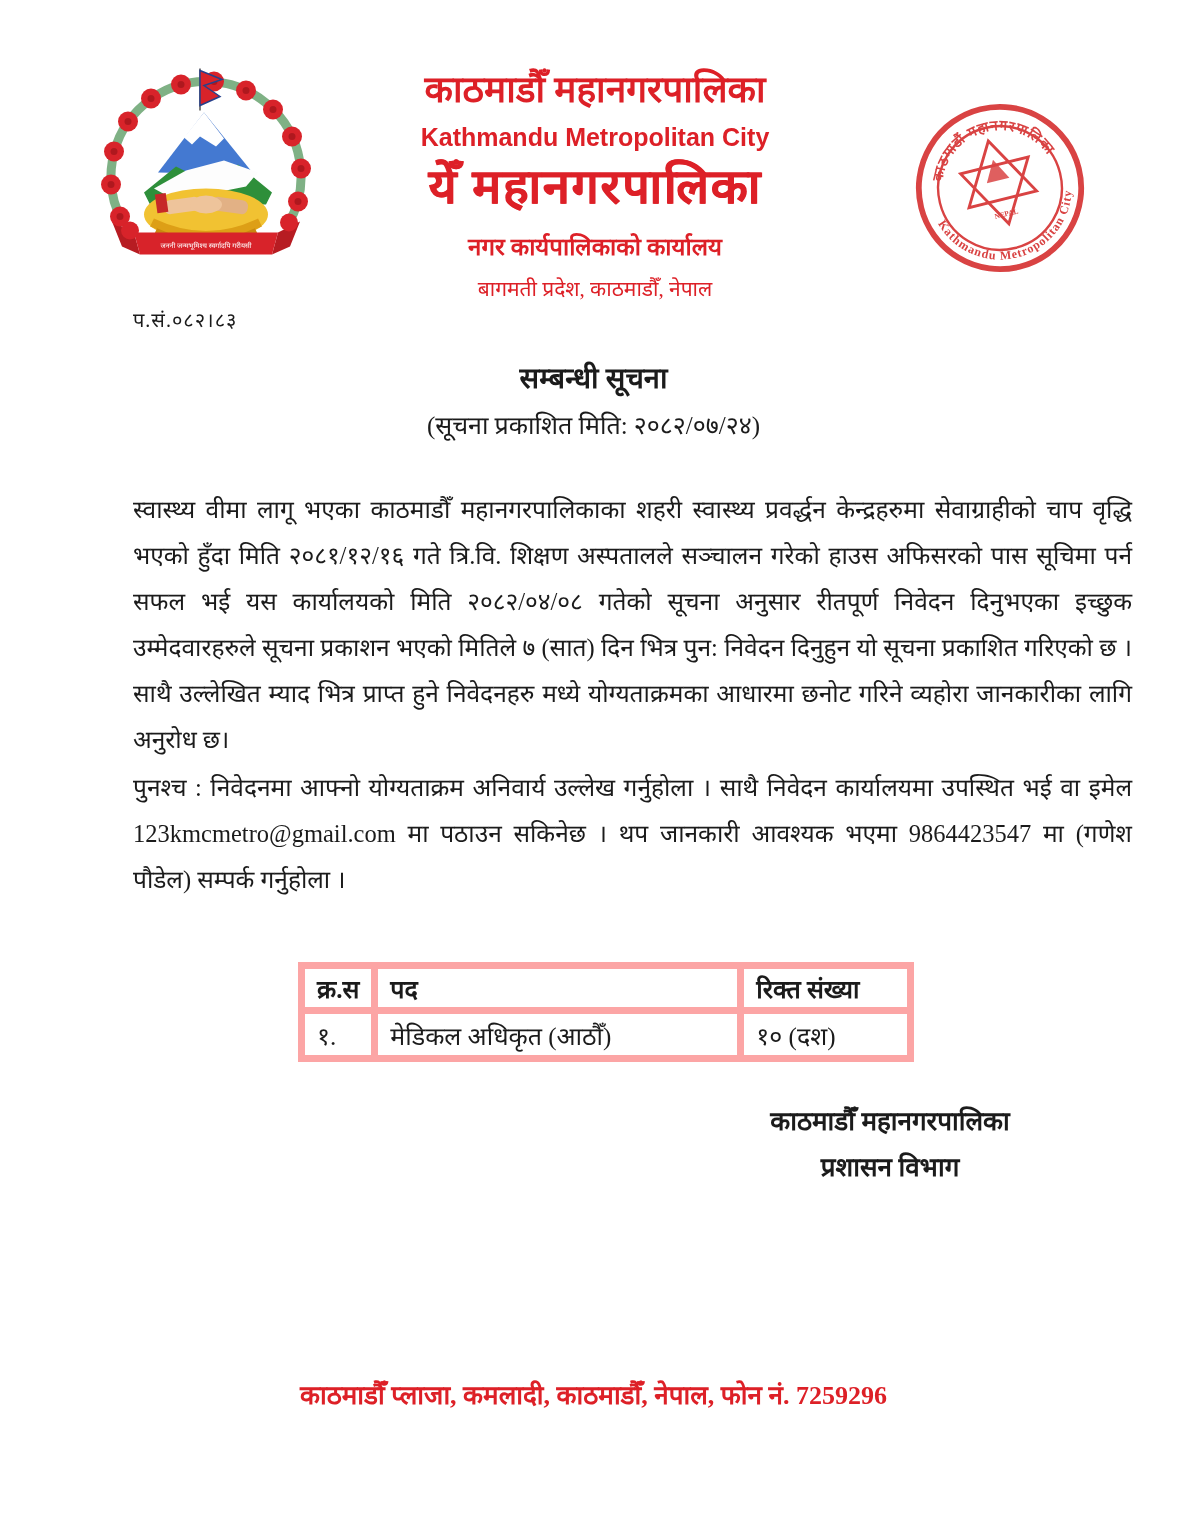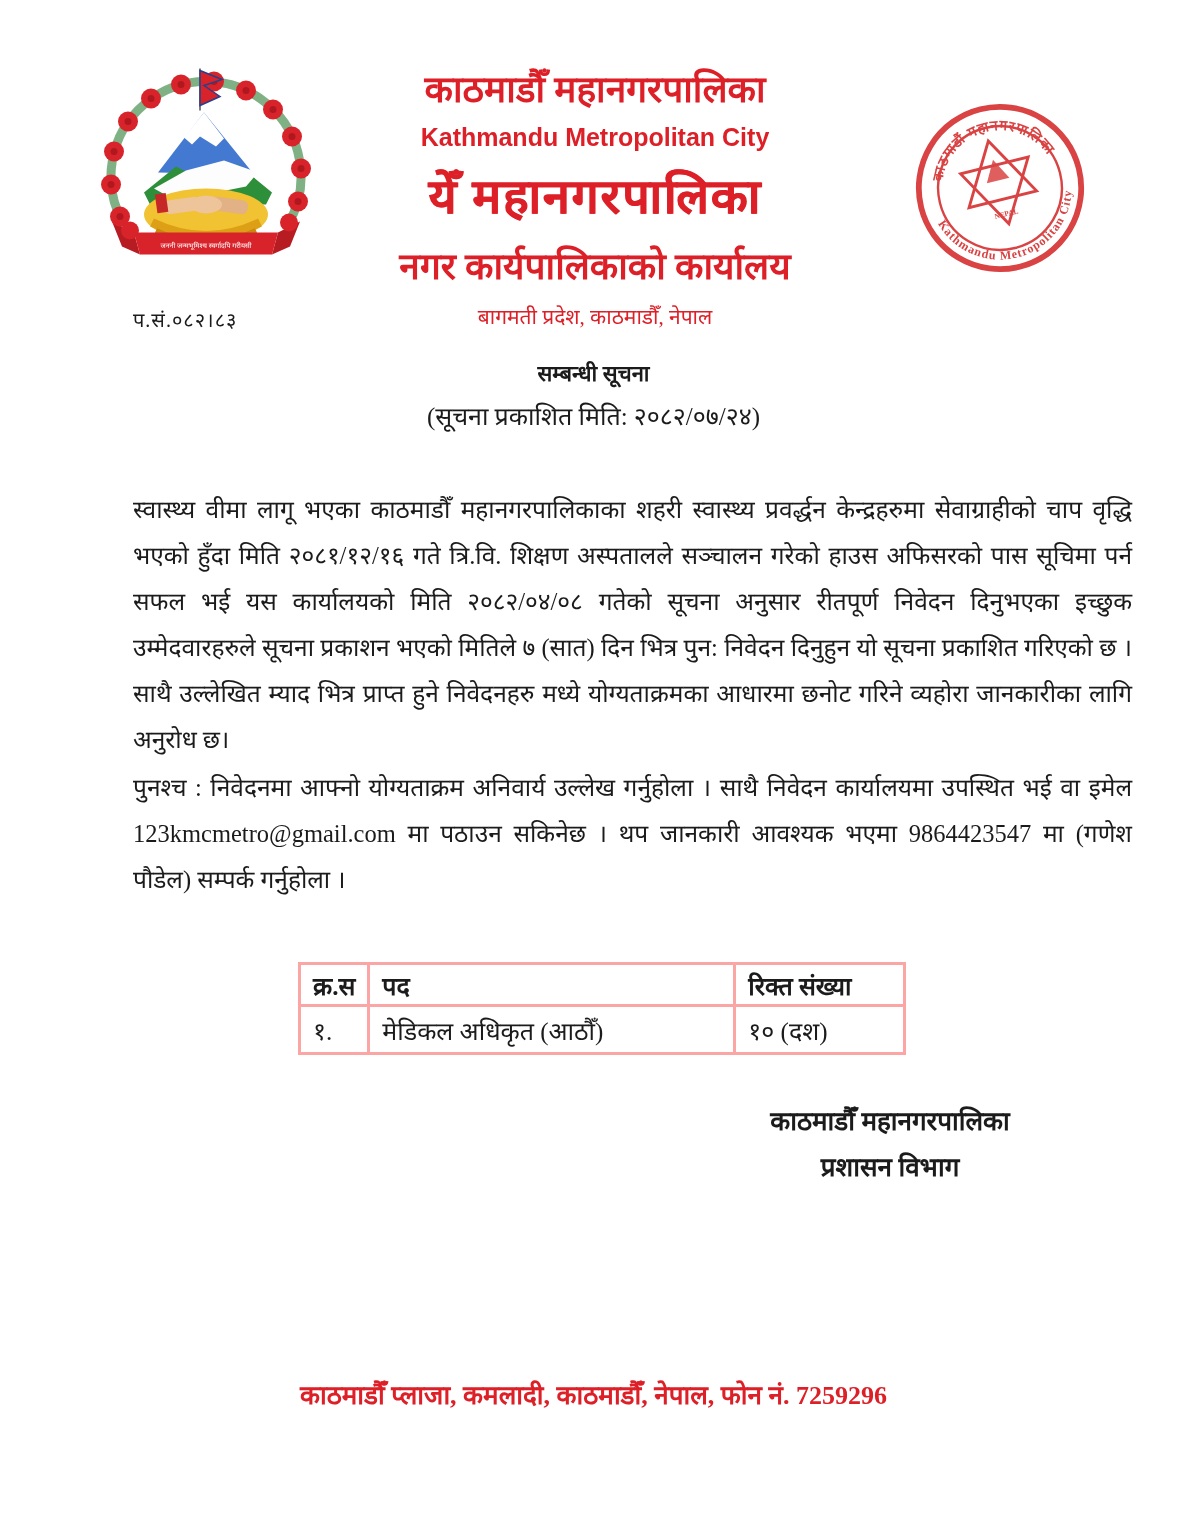--- a/index.html
+++ b/index.html
@@ -12,41 +12,41 @@
   html,body{background:#ffffff;}
   body{font-family:"Liberation Serif","DejaVu Serif",serif;color:var(--ink);}
   .page{position:relative;width:1187px;height:1536px;background:#ffffff;overflow:hidden;margin:0 auto;}
 
   
   .emblem{position:absolute;left:96px;top:64px;width:220px;height:226px;}
   .seal-wrap{position:absolute;left:913px;top:96px;width:174px;height:184px;transform:rotate(-14deg);}
   .head-center{position:absolute;left:293px;top:70px;width:604px;text-align:center;color:var(--red);}
   .np-title{font-size:37px;font-weight:bold;line-height:1.1;}
   .en-title{font-family:"Liberation Sans","DejaVu Sans",sans-serif;font-size:25px;font-weight:600;margin-top:12px;}
-  .ranjana{font-size:48px;font-weight:900;margin-top:10px;letter-spacing:2px;text-shadow:0.8px 0 currentColor;}
-  .office{font-size:37px;margin-top:12px;font-weight:600;}
+  .ranjana{font-size:48px;font-weight:900;letter-spacing:2px;text-shadow:0.8px 0 currentColor;}
+  .office{font-size:24px;margin-top:12px;font-weight:600;}
   .addr{font-size:21px;margin-top:12px;}
 
   .refno{position:absolute;left:133px;top:306px;font-size:20px;letter-spacing:1px;}
 
   .title-wrap{position:absolute;left:0;top:344px;width:100%;text-align:center;}
   .title-l1{font-size:29px;font-weight:bold;}
-  .title-l2{font-size:22px;font-weight:bold;margin-top:13px;}
+  .title-l2{font-size:29px;font-weight:bold;margin-top:13px;}
   .pub-date{font-size:25px;margin-top:11px;}
 
   .para{position:absolute;left:133px;width:999px;font-size:24.5px;line-height:46px;text-align:justify;}
   .para-1{top:487px;}
   .para-2{top:765px;}
   .latin{font-family:"Liberation Serif","DejaVu Serif",serif;}
 
   .req-heading{position:absolute;left:133px;top:910px;font-size:26px;font-weight:bold;
     text-decoration:underline;text-underline-offset:6px;text-decoration-thickness:2px;}
 
   .vtable{position:absolute;left:298px;top:962px;border-collapse:collapse;font-size:25px;}
-  .vtable th,.vtable td{border:3px solid #fca5a5;padding:2px 12px;text-align:left;vertical-align:middle;}
+  .vtable th,.vtable td{border:7px solid #fca5a5;padding:2px 12px;text-align:left;vertical-align:middle;}
   .vtable th{font-weight:bold;height:42px;}
   .vtable td{height:48px;}
   .col-sn{width:67px;}
   .col-post{width:366px;}
   .col-vac{width:170px;}
 
   .signature{position:absolute;right:127px;top:1102px;width:340px;text-align:center;}
   .sig-l1{font-size:26px;font-weight:600;}
   .sig-l2{font-size:26px;font-weight:600;margin-top:10px;}
 

